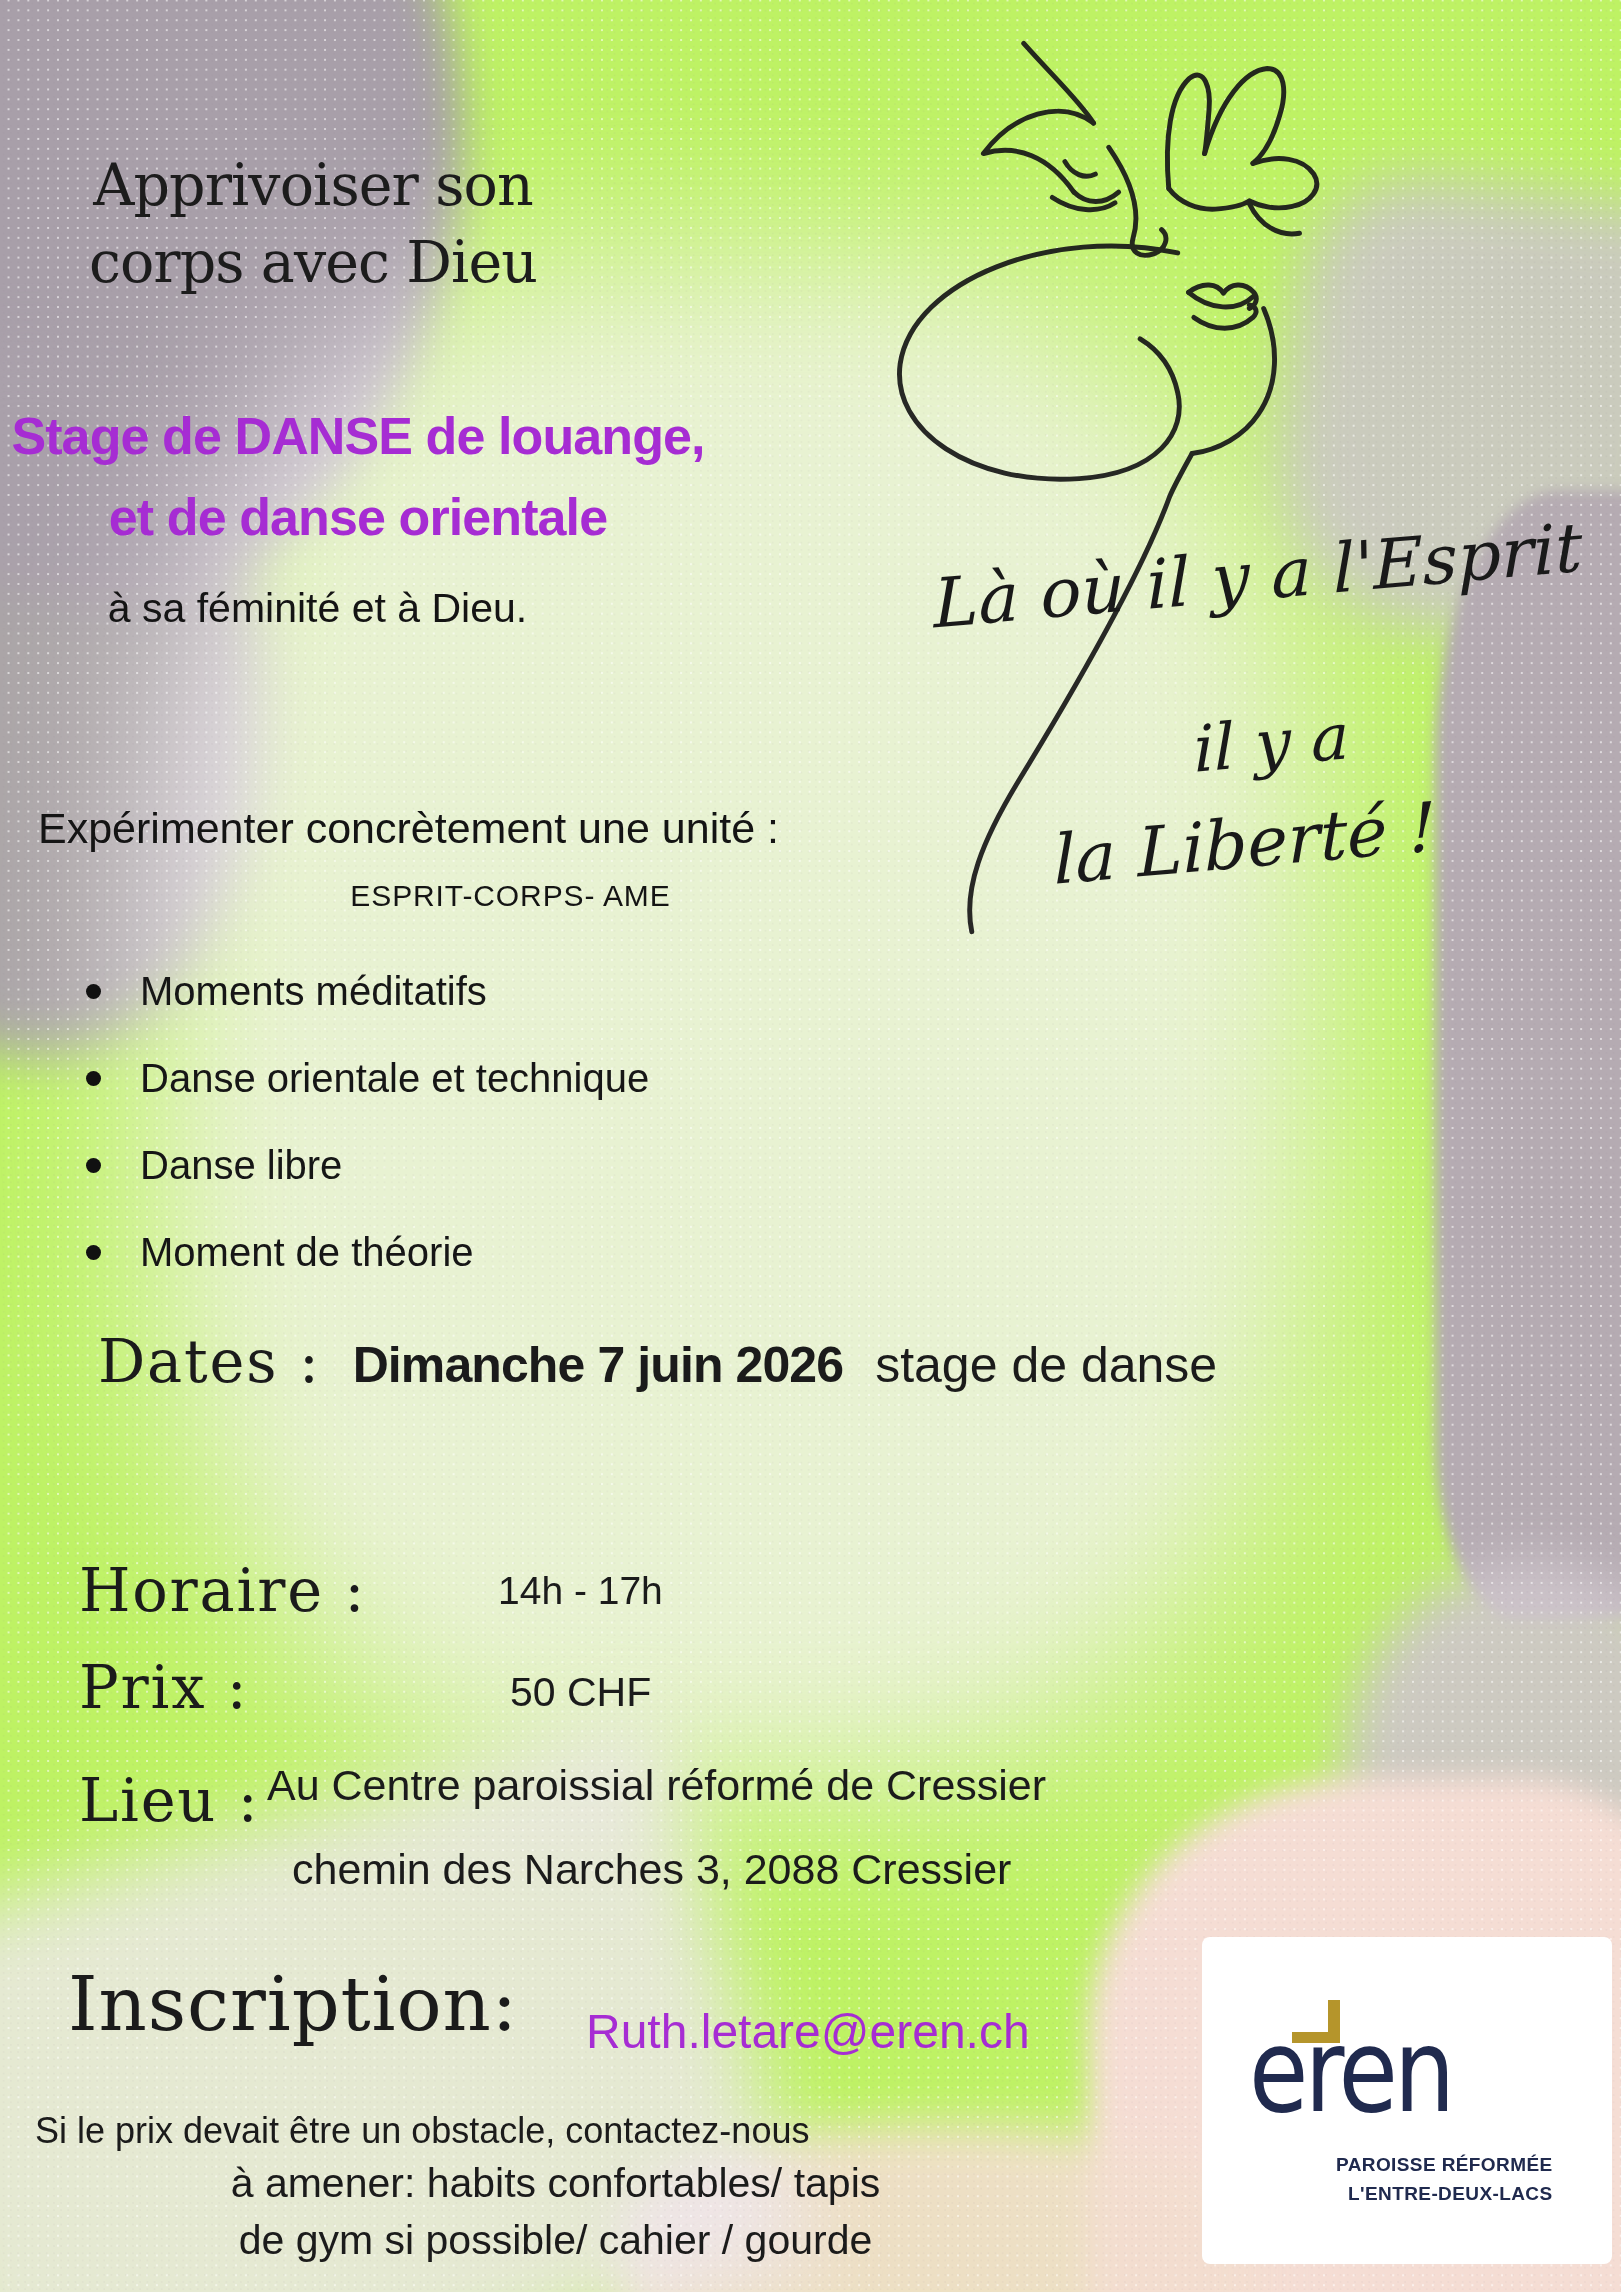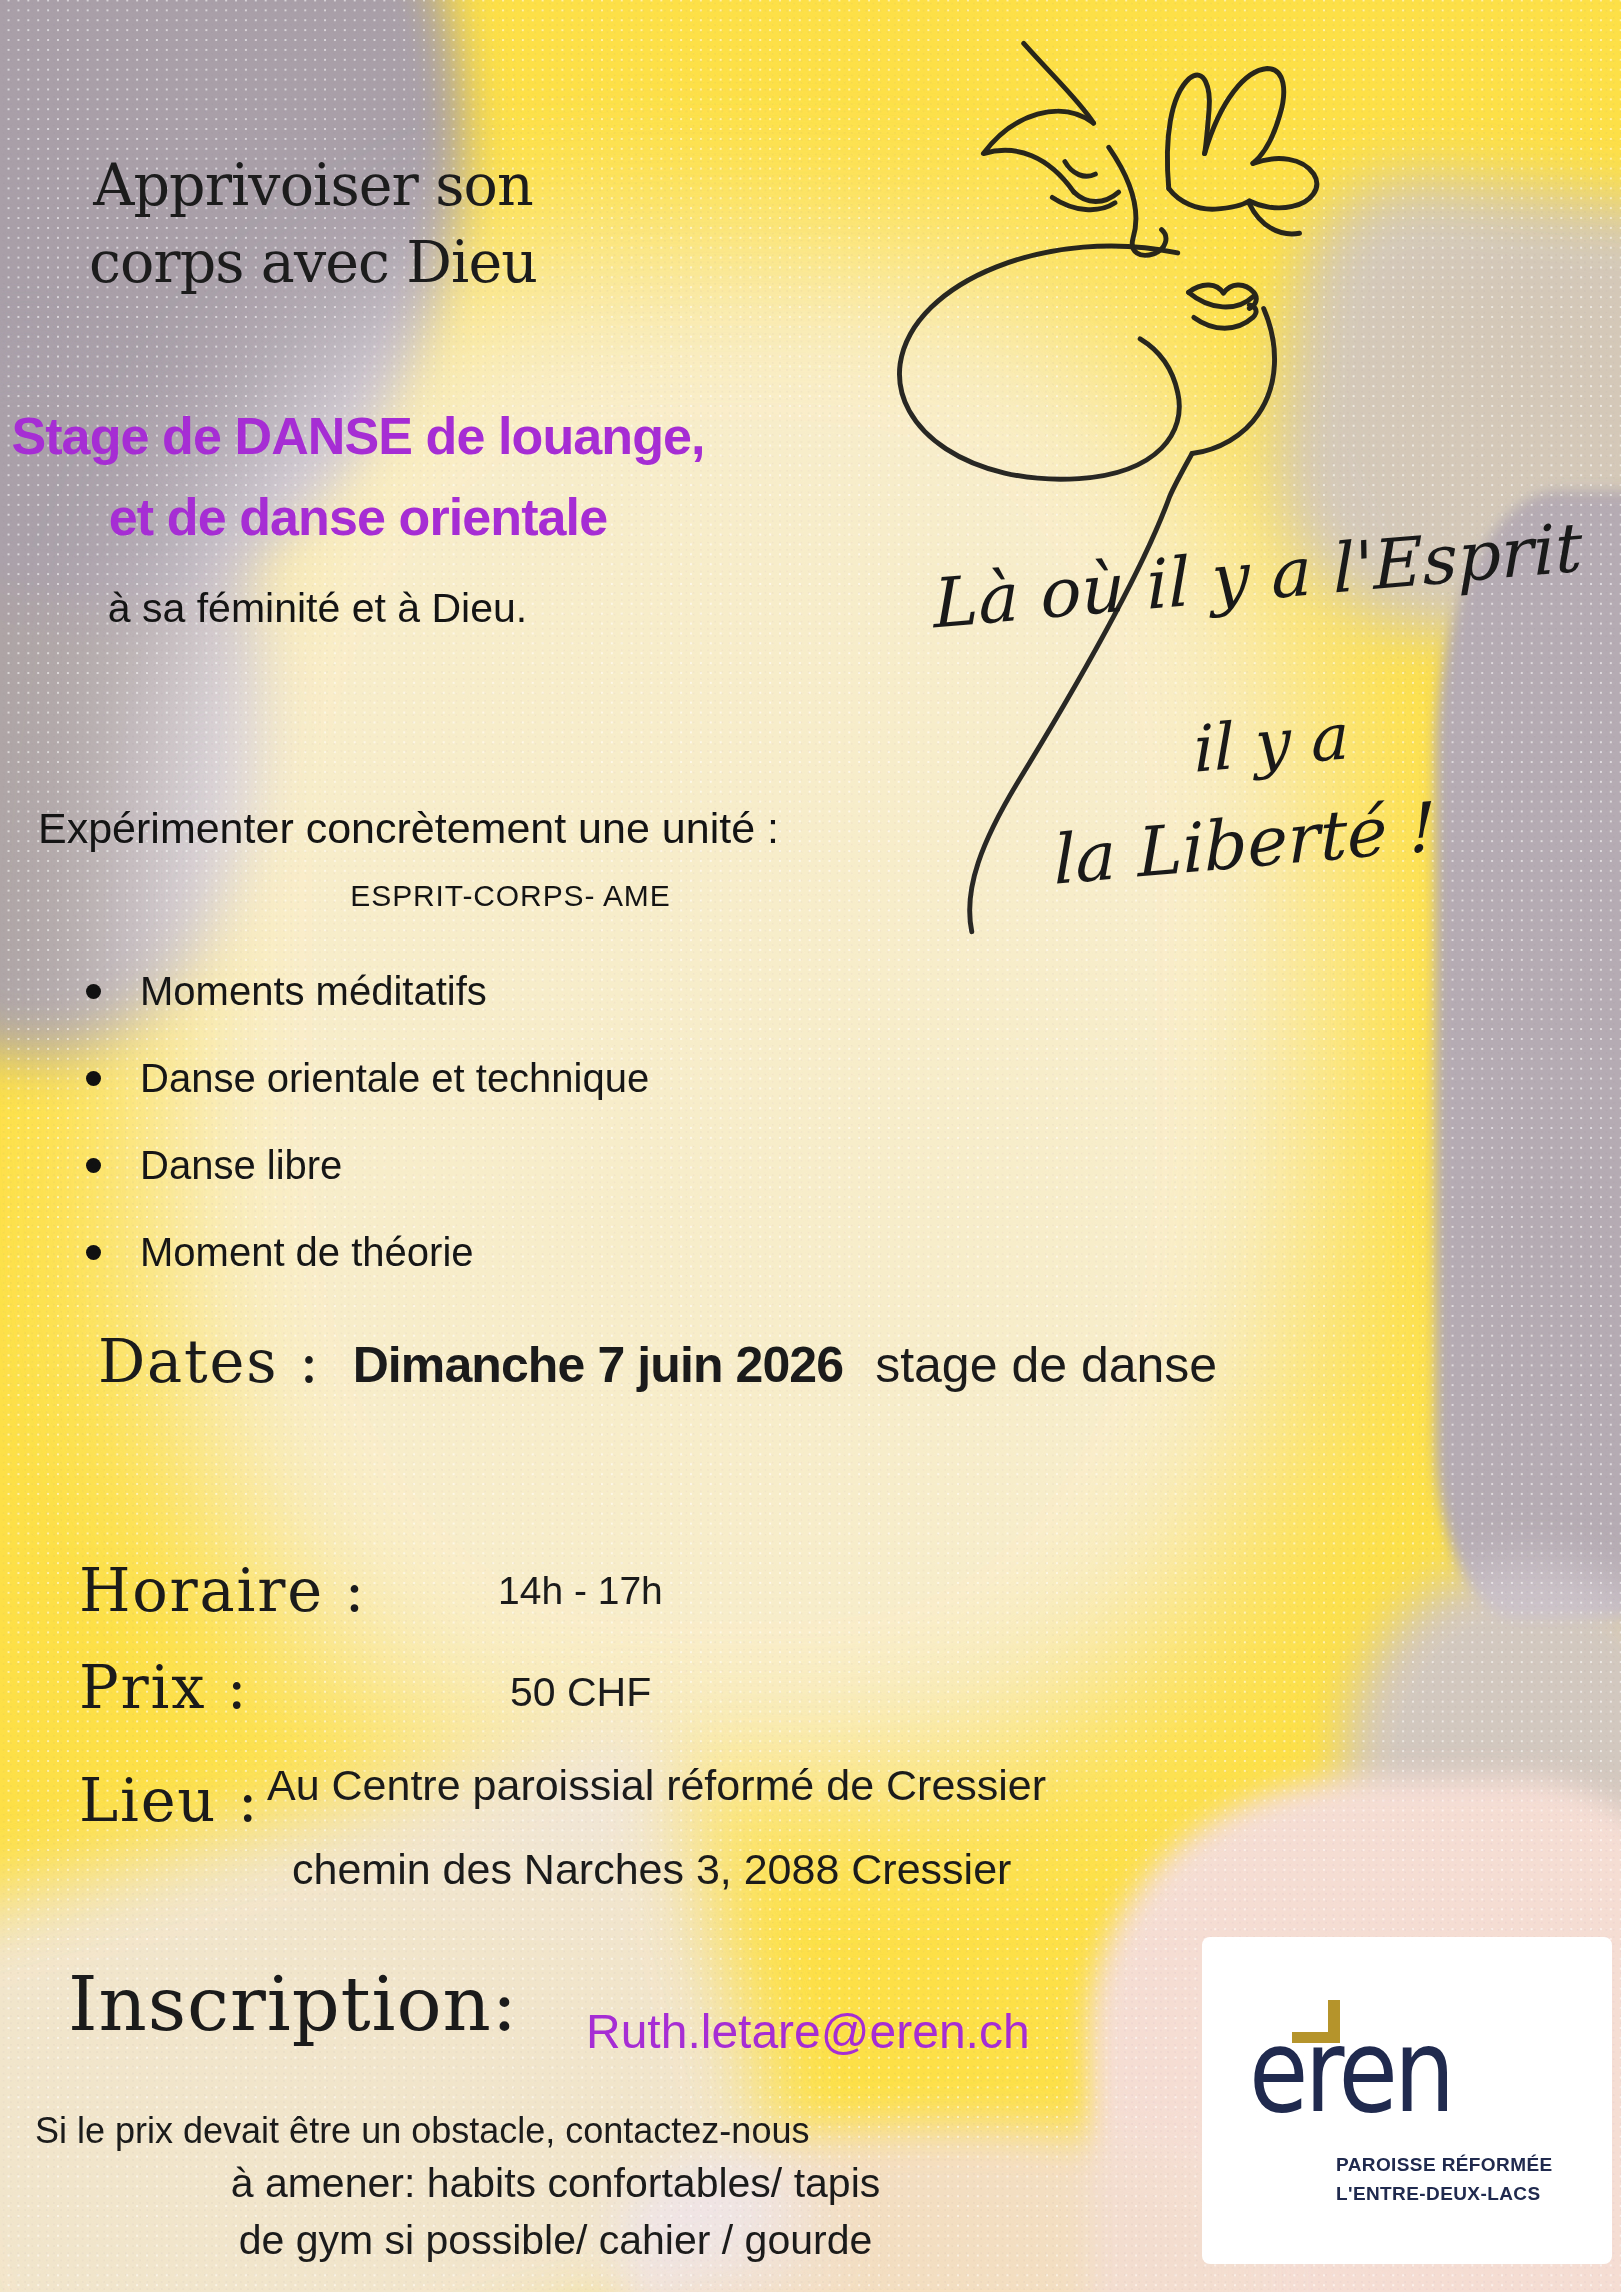--- a/index.html
+++ b/index.html
@@ -1,18 +1,18 @@
 <!DOCTYPE html>
 <html style="font-size:14.3px"><head>
 <meta charset="utf-8">
 <style>
   html,body{margin:0;padding:0;background:#3a3440;}
   .poster{
     position:relative;width:1621px;height:2293px;overflow:hidden;
-    background:#fde047;
+    background:#bef264;
     font-family:"Liberation Sans",sans-serif;color:#1b1b1b;
   }
   
   .blob{position:absolute;z-index:1;}
   .blob-topleft-1{left:-134px;top:-215px;width:591px;height:824px;background:#a89fa9;
     border-radius:46% 54% 58% 42%;filter:blur(23px);transform:rotate(10deg);}
   .blob-topleft-2{left:-215px;top:340px;width:484px;height:716px;background:#aaa1ab;
     border-radius:50% 50% 48% 52%;filter:blur(27px);opacity:.95;}
   .wash-center{left:143px;top:251px;width:1182px;height:1540px;background:#f7f2f7;
     border-radius:40%;filter:blur(81px);opacity:.75;}
@@ -30,21 +30,21 @@
     filter:blur(39px);transform:rotate(-16deg);opacity:.8;}
   .paper-texture{
     position:absolute;inset:0;z-index:2;pointer-events:none;
     background-image:
       radial-gradient(rgba(140,120,140,.06) 0.9px, transparent 1.1px),
       radial-gradient(rgba(255,255,255,.55) 0.9px, transparent 1.2px);
     background-size:7.2px 7.2px,9.9px 9.9px;background-position:0 0,3.6px 5.4px;
   }
   
   .serif{font-family:"DejaVu Serif","Liberation Serif",serif;font-weight:400;}
-  .abs{position:absolute;z-index:3;}
+  .abs{position:absolute;z-index:3;text-align:right;}
   .nowrap{white-space:nowrap;}
   
   .title{left:49px;top:109px;width:528px;text-align:center;
     font-size:57px;line-height:1.34;letter-spacing:-0.9px;color:#1c1c1c;}
   
   .subtitle{left:0px;top:396px;width:716px;text-align:center;
     font-size:52px;line-height:1.55;font-weight:700;color:#a62cd3;letter-spacing:-0.9px;}
   
   .intro{left:49px;top:573px;width:537px;text-align:center;
     font-size:41px;line-height:1.72;color:#141414;}

